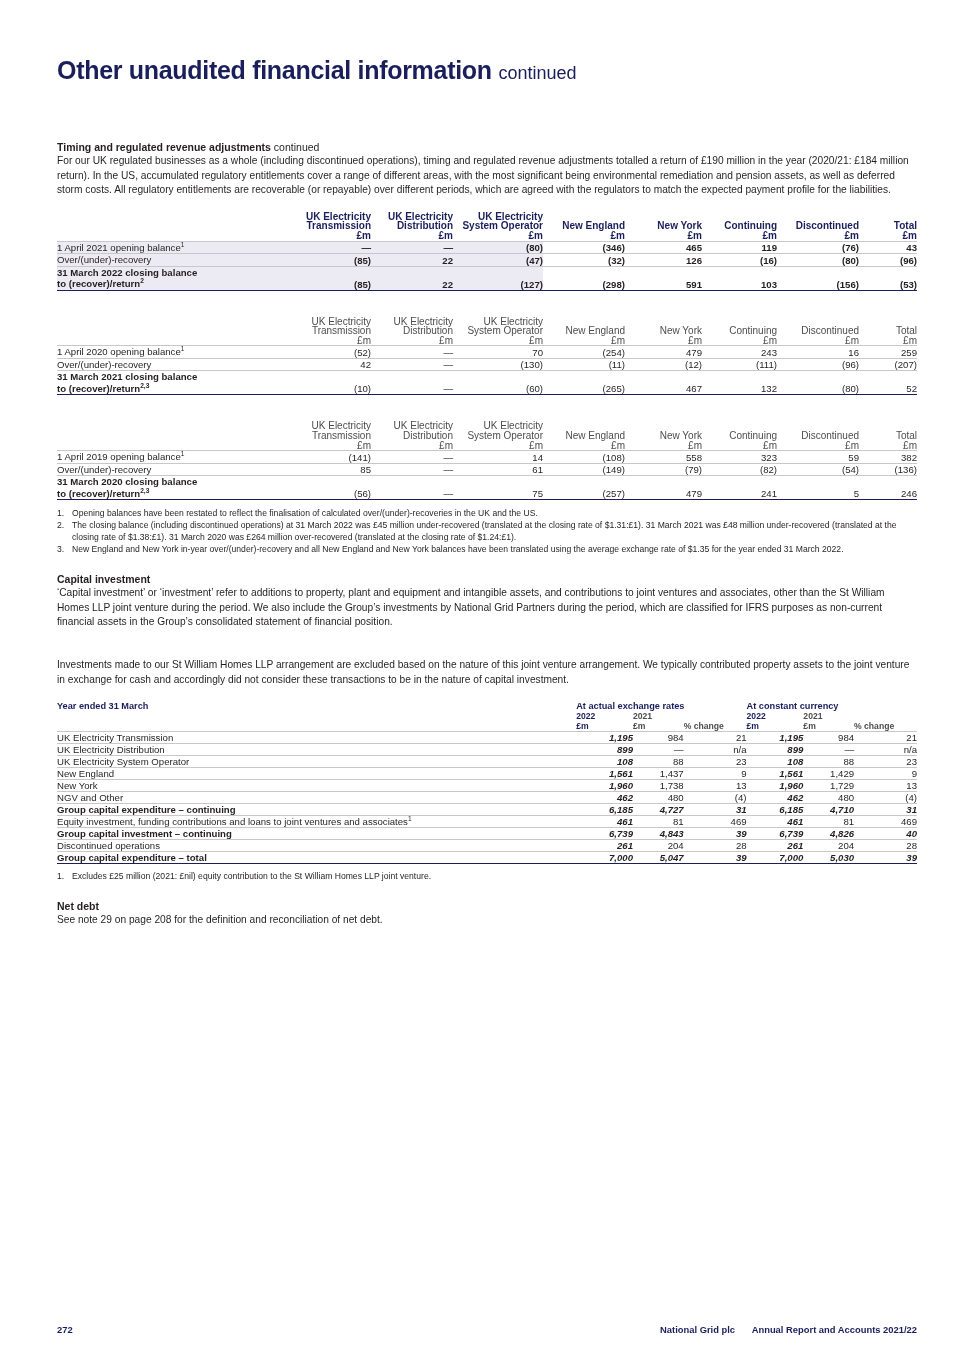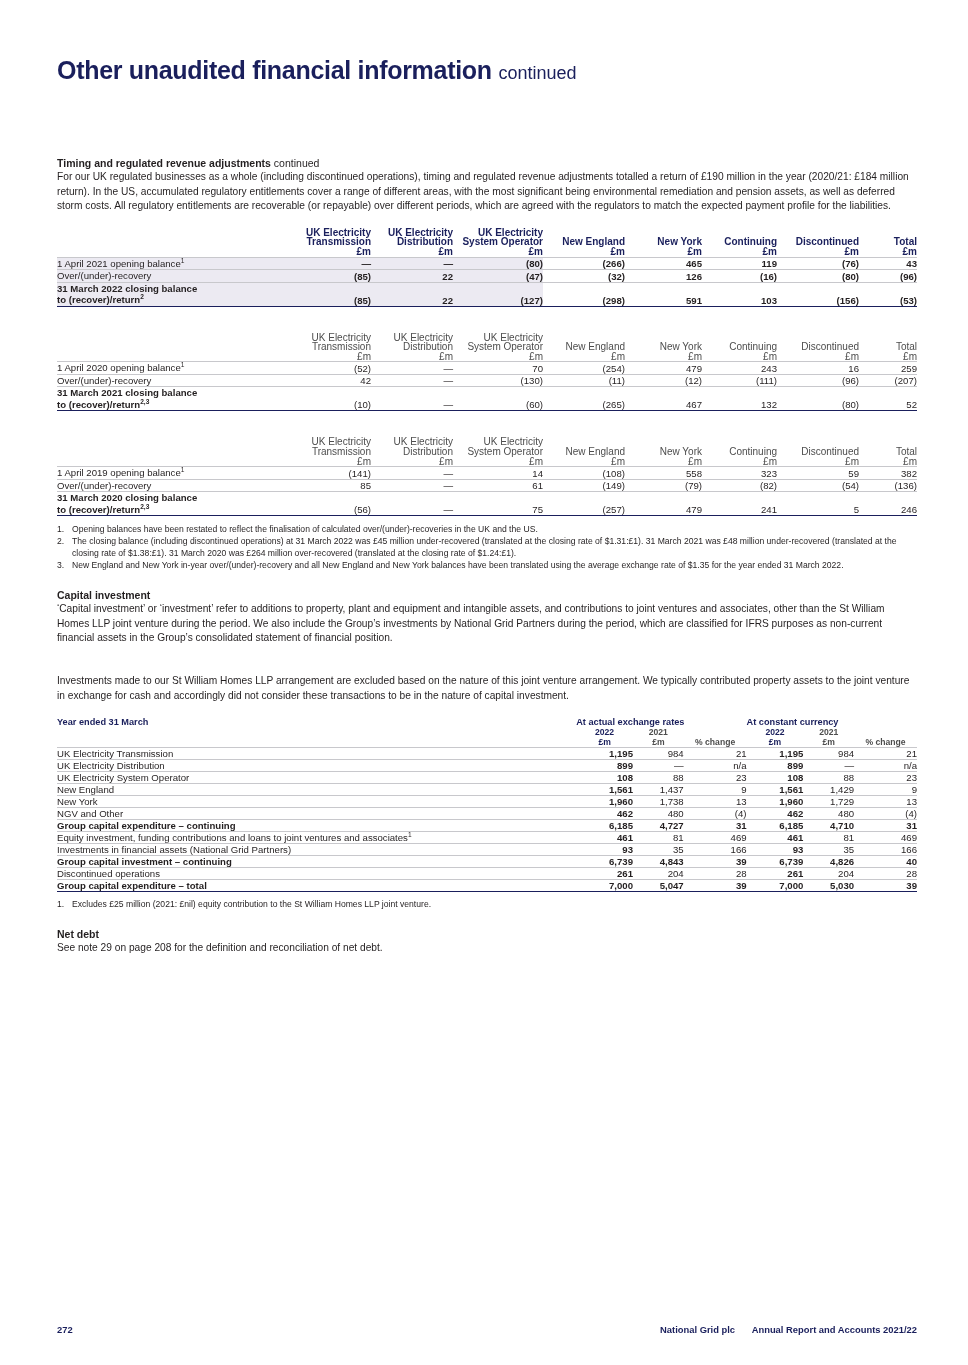--- a/index.html
+++ b/index.html
@@ -36,21 +36,21 @@
   }
   h1.page-title .cont {
     font-weight: normal;
     font-size: 18px;
     letter-spacing: 0;
   }
   .section-head {
     font-size: 10.5px;
     font-weight: bold;
     color: #231f20;
-    margin-top: 72px;
+    margin-top: 56px;
   }
   .section-head .reg {
     font-weight: normal;
   }
   p.body {
     font-size: 10.2px;
     line-height: 14.6px;
     margin: 1px 0 0 0;
     color: #231f20;
     text-align: left;
@@ -145,39 +145,39 @@
   }
   .cap-grp {
     font-size: 9.2px;
     font-weight: bold;
     color: #1a1f5c;
     text-align: left;
     padding: 5px 6px 4px 6px;
   }
   .cap-sub {
     font-size: 8.6px;
-    text-align: center;
+    text-align: left;
     padding: 3px 6px 3px 6px;
     line-height: 10px;
     white-space: nowrap;
   }
   .cap-sub.blue { color: #1a1f5c; font-weight: bold; }
   .cap-sub.grey { color: #4d4d4d; }
   .cap-lbl {
     text-align: left;
     padding: 4.5px 6px 4.5px 4px;
     font-size: 9.6px;
   }
   .cap-num {
     text-align: right;
     padding: 4.5px 6px 4.5px 6px;
     font-size: 9.6px;
     white-space: nowrap;
   }
-  .cap-num.b { font-weight: bold; }
+  .cap-num.b { font-weight: bold; font-style: italic; }
   .cap-row td { border-top: 0.6px solid #c8c8cc; }
   .cap-botline td { border-bottom: 0.9px solid #1a1f5c; }
 
   .subhead {
     font-size: 10.5px;
     font-weight: bold;
     margin-top: 18px;
   }
   
   .footer {
@@ -262,21 +262,21 @@
               <span>£m</span>
             </th>
           </tr>
         </thead>
         <tbody>
           <tr class="rowline">
             <td class="lbl shade"><span>1 April 2021 opening balance</span><sup>1</sup></td>
             <td class="num shade bold">—</td>
             <td class="num shade bold">—</td>
             <td class="num shade bold">(80)</td>
-            <td class="num bold">(266)</td>
+            <td class="num bold">(346)</td>
             <td class="num bold">465</td>
             <td class="num bold">119</td>
             <td class="num bold">(76)</td>
             <td class="num bold">43</td>
           </tr>
           <tr class="rowline">
             <td class="lbl shade">Over/(under)-recovery</td>
             <td class="num shade bold">(85)</td>
             <td class="num shade bold">22</td>
             <td class="num shade bold">(47)</td>
@@ -608,29 +608,20 @@
           <tr class="cap-row">
             <td class="cap-lbl"><span>Equity investment, funding contributions and loans to joint ventures and associates</span><sup>1</sup></td>
             <td class="cap-num b">461</td>
             <td class="cap-num">81</td>
             <td class="cap-num">469</td>
             <td class="cap-num b">461</td>
             <td class="cap-num">81</td>
             <td class="cap-num">469</td>
           </tr>
           <tr class="cap-row">
-            <td class="cap-lbl">Investments in financial assets (National Grid Partners)</td>
-            <td class="cap-num b">93</td>
-            <td class="cap-num">35</td>
-            <td class="cap-num">166</td>
-            <td class="cap-num b">93</td>
-            <td class="cap-num">35</td>
-            <td class="cap-num">166</td>
-          </tr>
-          <tr class="cap-row">
             <td class="cap-lbl" style="font-weight:bold">Group capital investment – continuing</td>
             <td class="cap-num b">6,739</td>
             <td class="cap-num b">4,843</td>
             <td class="cap-num b">39</td>
             <td class="cap-num b">6,739</td>
             <td class="cap-num b">4,826</td>
             <td class="cap-num b">40</td>
           </tr>
           <tr class="cap-row">
             <td class="cap-lbl">Discontinued operations</td>

